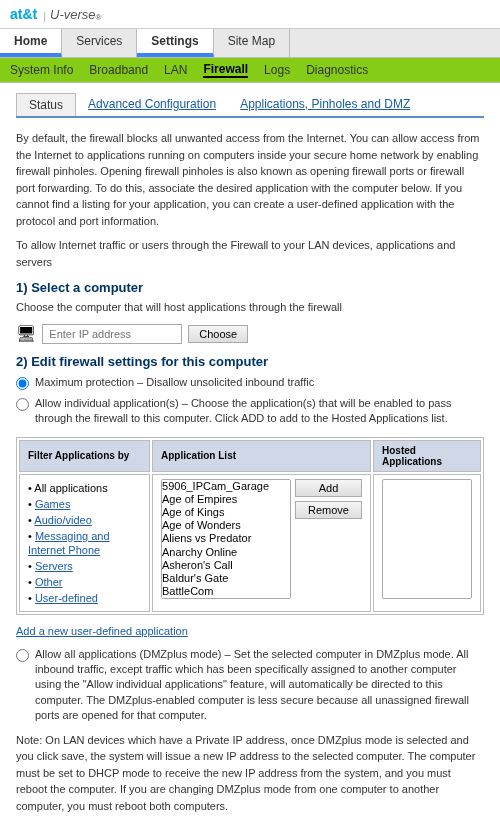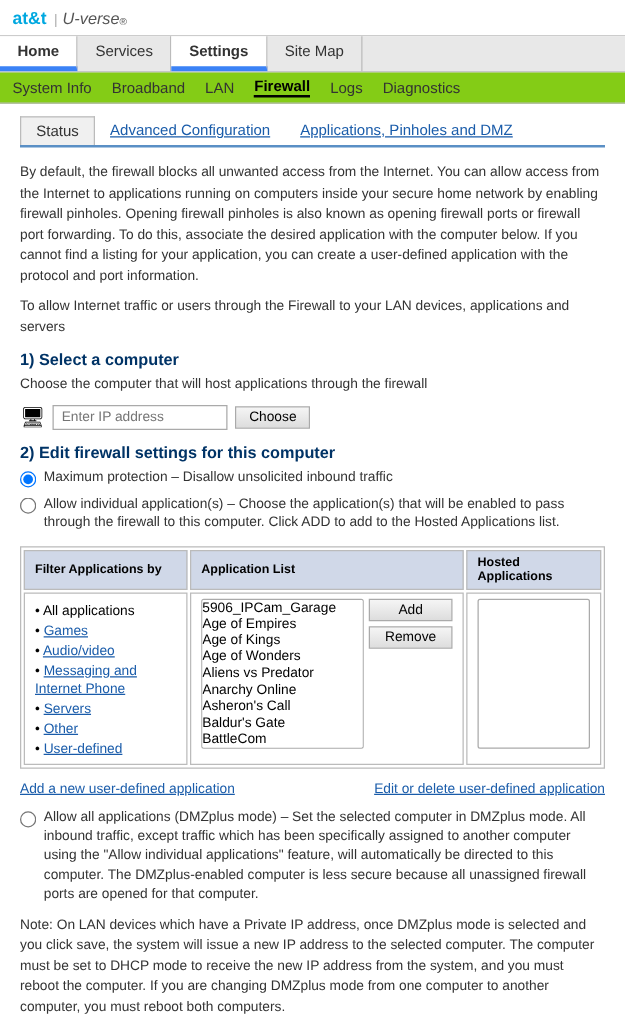--- a/index.html
+++ b/index.html
@@ -181,21 +181,20 @@
         <td>
           <select class="hosted-select" multiple="">
           </select>
         </td>
       </tr>
     </tbody>
   </table>
 
   <div class="links-row">
     <a href="#">Add a new user-defined application</a>
-    <a href="#">Edit or delete user-defined application</a>
   </div>
 
   <div class="dmz-radio">
     <input type="radio" name="firewall_mode" style="">
     <span>Allow all applications (DMZplus mode) – Set the selected computer in DMZplus mode. All inbound traffic, except traffic which has been specifically assigned to another computer using the "Allow individual applications" feature, will automatically be directed to this computer. The DMZplus-enabled computer is less secure because all unassigned firewall ports are opened for that computer.</span>
   </div>
 
   <p class="note-text">Note: On LAN devices which have a Private IP address, once DMZplus mode is selected and you click save, the system will issue a new IP address to the selected computer. The computer must be set to DHCP mode to receive the new IP address from the system, and you must reboot the computer. If you are changing DMZplus mode from one computer to another computer, you must reboot both computers.</p>
 
 </div>

